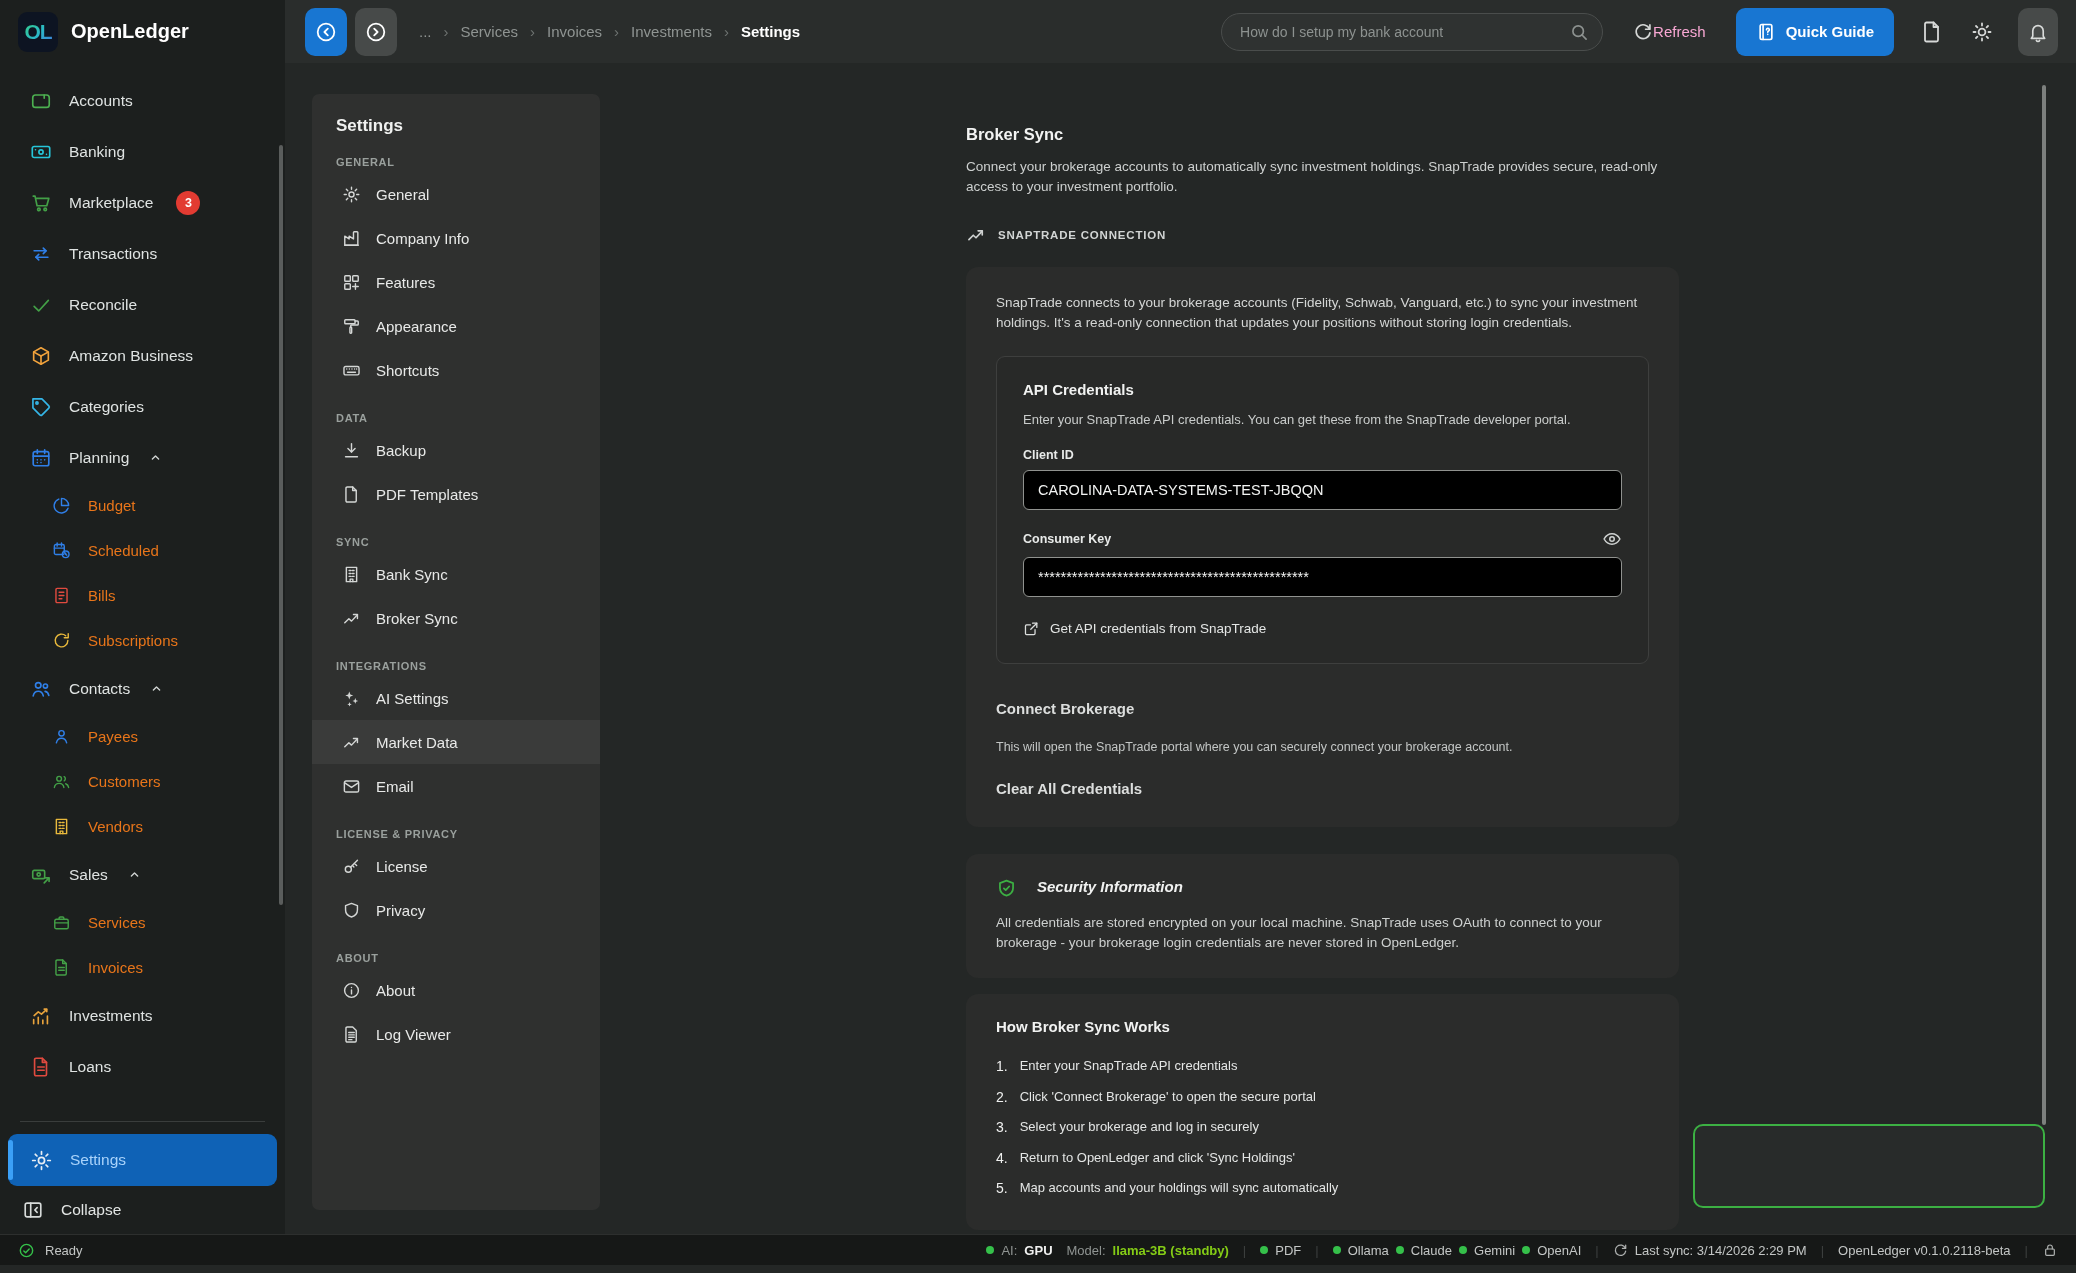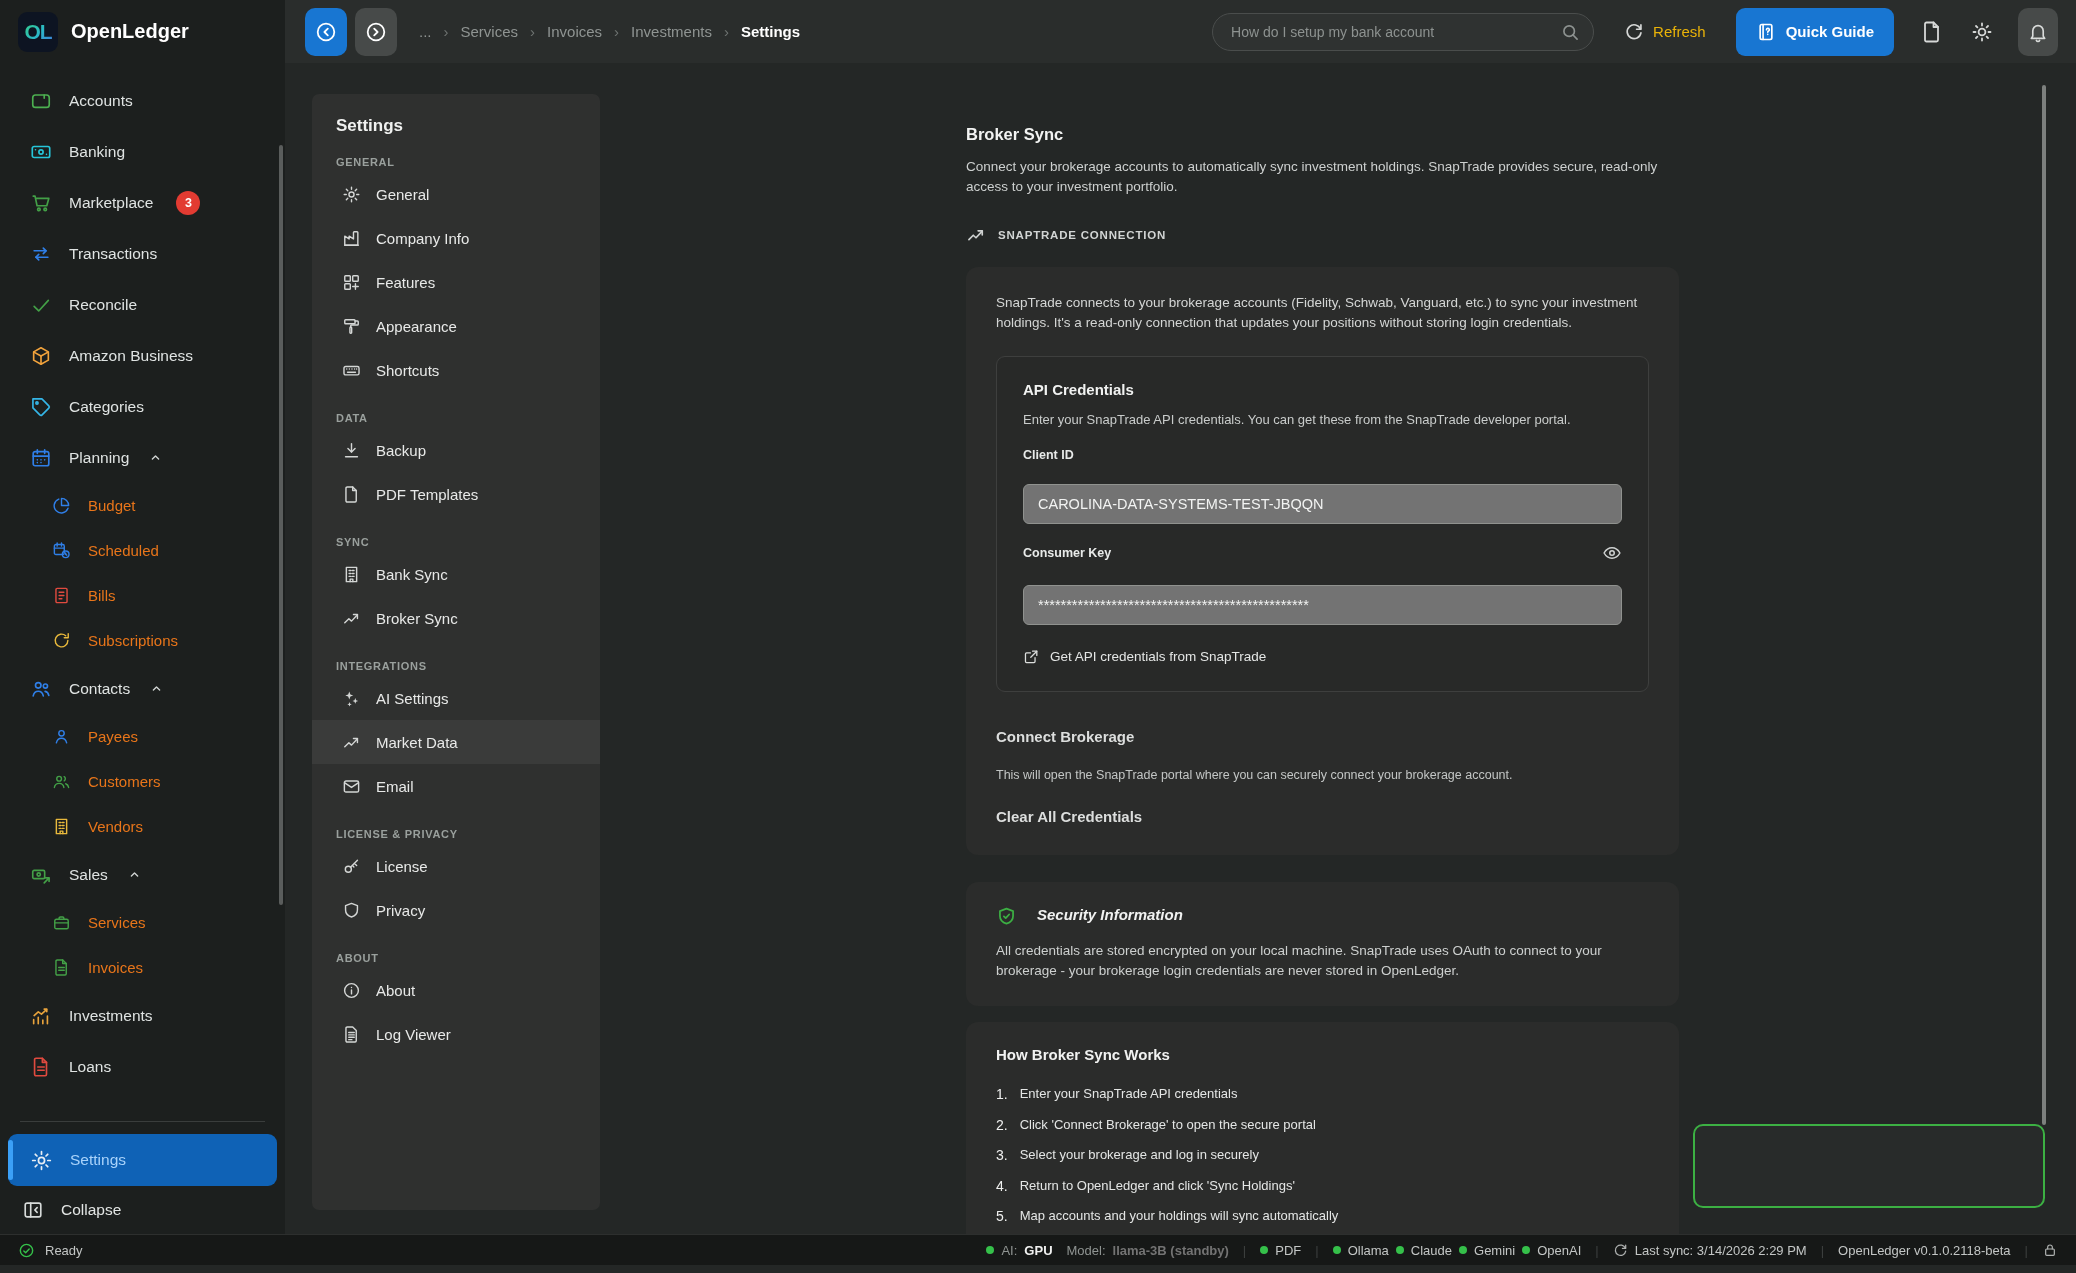--- a/index.html
+++ b/index.html
@@ -41,21 +41,21 @@
   #back-btn{background:#1876d2;}
   #fwd-btn{background:#474a49;}
   #breadcrumb{display:flex;align-items:center;gap:12px;margin-left:14px;font-size:15px;color:#8f9492;}
   #breadcrumb .sep{color:#6e7371;font-size:15px;}
   #breadcrumb .crumb{cursor:pointer;}
   #breadcrumb .crumb.current{color:#ffffff;font-weight:bold;}
   #search-wrap{margin-left:auto;position:relative;width:382px;height:38px;}
   #search-input{width:100%;height:100%;box-sizing:border-box;border-radius:19px;background:#2f3231;border:1px solid #4a4d4c;color:#c7cbca;font-size:14px;padding:0 40px 0 18px;font-family:"Liberation Sans",sans-serif;outline:none;}
   #search-input::placeholder{color:#8d9290;}
   #search-icon{position:absolute;right:14px;top:9px;width:20px;height:20px;color:#8d9290;}
-  #refresh-btn{display:flex;align-items:center;gap:9px;margin-left:16px;background:none;border:none;color:#eab308;font-size:15px;cursor:pointer;font-family:"Liberation Sans",sans-serif;}
+  #refresh-btn{display:flex;align-items:center;margin-left:16px;background:none;border:none;color:#f9a8d4;font-size:15px;cursor:pointer;font-family:"Liberation Sans",sans-serif;}
   #refresh-btn .ic{width:20px;height:20px;color:#d6d8d7;}
   #quick-guide-btn{margin-left:16px;height:48px;border-radius:9px;background:#1876d2;border:none;display:flex;align-items:center;gap:10px;padding:0 20px;color:#fff;font-size:15px;font-weight:bold;cursor:pointer;font-family:"Liberation Sans",sans-serif;}
   #quick-guide-btn .ic{width:20px;height:20px;}
   .bare-icon{width:24px;height:24px;color:#d6d8d7;margin-left:18px;cursor:pointer;}
   #bell-btn{margin-left:16px;width:40px;height:48px;border-radius:10px;background:#474a49;border:none;display:flex;align-items:center;justify-content:center;cursor:pointer;}
   #bell-btn .ic{width:22px;height:22px;color:#d9dbda;}
 
   
   #content{position:absolute;left:285px;top:63px;right:0;bottom:31px;background:#242726;}
   #settings-panel{position:absolute;left:27px;top:31px;width:288px;height:1116px;background:#2f302f;border-radius:7px;box-sizing:border-box;padding-top:22px;}
@@ -70,21 +70,21 @@
   #main-sub{margin-top:13px;font-size:13.5px;line-height:20px;color:#cdd0cf;max-width:700px;}
   #section-label{margin-top:28px;display:flex;align-items:center;gap:12px;color:#d2d5d4;font-size:11.5px;font-weight:bold;letter-spacing:0.8px;}
   #section-label .ic{width:20px;height:20px;color:#cfd2d1;}
   .card{background:#2b2c2b;border-radius:12px;box-sizing:border-box;}
   #card-connection{margin-top:22px;padding:26px 30px 30px;}
   #intro-text{font-size:13.5px;line-height:19.5px;color:#d4d6d5;margin:0;}
   #inner-card{margin-top:24px;background:#282928;border:1px solid #3e3f3e;border-radius:9px;padding:24px 26px 26px;}
   #inner-card h3{margin:0;font-size:15px;font-weight:bold;color:#f1f2f1;}
   #api-desc{margin:12px 0 0;font-size:13px;line-height:19px;color:#c9cccb;}
   .field-label{margin-top:19px;font-size:12.5px;font-weight:bold;color:#e8eae9;display:flex;align-items:center;justify-content:space-between;}
-  .text-input{margin-top:22px;width:100%;box-sizing:border-box;height:40px;background:#737373;border:1px solid #90928f;border-radius:6px;color:#f2f3f2;font-size:14.5px;padding:0 14px;font-family:"Liberation Sans",sans-serif;outline:none;}
+  .text-input{margin-top:8px;width:100%;box-sizing:border-box;height:40px;background:#000000;border:1px solid #90928f;border-radius:6px;color:#f2f3f2;font-size:14.5px;padding:0 14px;font-family:"Liberation Sans",sans-serif;outline:none;}
   #eye-btn{background:none;border:none;padding:0;width:20px;height:20px;color:#cfd2d1;cursor:pointer;}
   #get-link{margin-top:23px;display:flex;align-items:center;gap:10px;font-size:13.5px;color:#e4e6e5;cursor:pointer;}
   #get-link .ic{width:17px;height:17px;color:#dcdedd;}
   #connect-btn{display:block;margin:36px 0 0;background:none;border:none;color:#dcdedd;font-size:15px;font-weight:600;cursor:pointer;padding:0;font-family:"Liberation Sans",sans-serif;}
   #connect-desc{margin:23px 0 0;font-size:12.5px;color:#c3c6c5;}
   #clear-btn{display:block;margin:26px 0 0;background:none;border:none;color:#dcdedd;font-size:15px;font-weight:600;cursor:pointer;padding:0;font-family:"Liberation Sans",sans-serif;}
 
   #card-security{margin-top:27px;padding:24px 30px 26px;}
   #security-title-row{display:flex;align-items:flex-start;gap:20px;font-style:italic;}
   #security-title-row .ic{width:21px;height:21px;color:#3cb043;}
@@ -103,21 +103,21 @@
   
   #statusbar{position:absolute;left:0;right:0;bottom:8px;height:31px;background:#161817;border-top:1px solid #2d2f2e;display:flex;align-items:center;padding:0 18px;box-sizing:border-box;font-size:13px;color:#c3c6c5;}
   #ready-group{display:flex;align-items:center;gap:10px;}
   #ready-group .ic{width:17px;height:17px;color:#35c04a;}
   #status-right{margin-left:auto;display:flex;align-items:center;gap:14px;}
   .dot{width:8px;height:8px;border-radius:50%;background:#35c04a;display:inline-block;}
   .st-group{display:flex;align-items:center;gap:7px;}
   .st-sep{color:#3d403f;}
   .muted{color:#8f9492;}
   .strong{color:#f0f1f0;font-weight:bold;}
-  #model-value{color:#737373;font-weight:bold;}
+  #model-value{color:#84cc16;font-weight:bold;}
   #sync-group .ic{width:15px;height:15px;color:#aeb1b0;}
   #lock-icon{width:16px;height:16px;color:#aeb1b0;cursor:pointer;}
 </style>
 </head>
 <body>
 
 <div id="root">
 
   <aside id="sidebar">
     <div id="logo-row">

